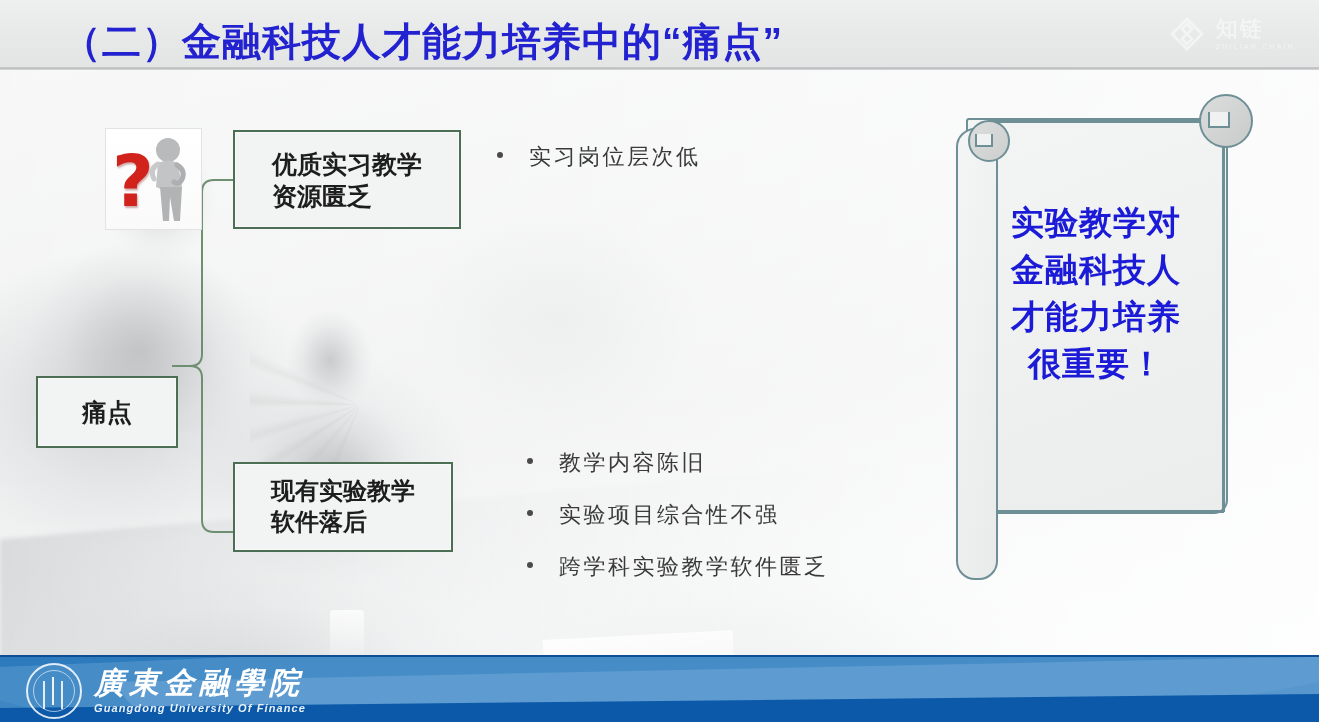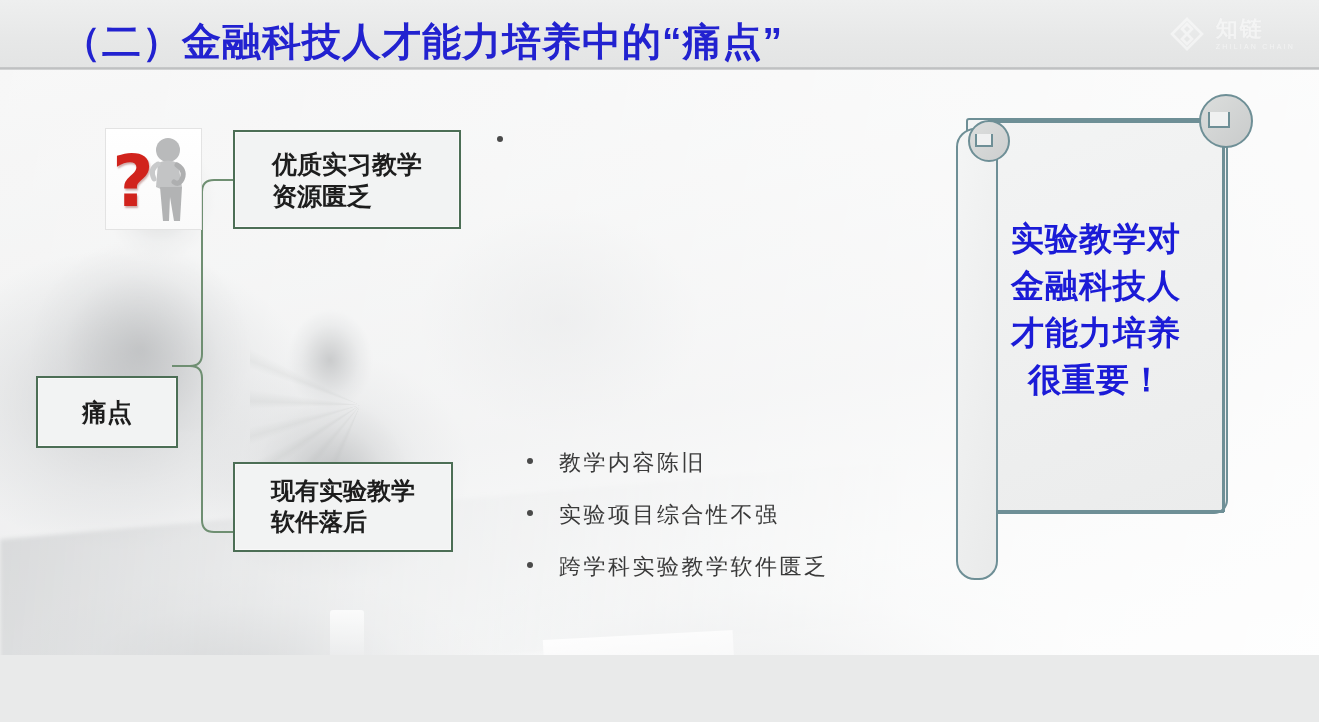--- a/index.html
+++ b/index.html
@@ -176,21 +176,21 @@
     content:"";position:absolute;left:5px;top:12px;width:14px;height:11px;
     border:2.5px solid #6e8f96;border-top:none;background:#f0f1f1;
   }
   #scroll .topbar{
     position:absolute;left:40px;top:28px;width:230px;height:2.5px;background:#6e8f96;
   }
   #scroll .botbar{
     position:absolute;left:40px;top:418px;width:236px;height:2.5px;background:#6e8f96;
   }
   #scroll .text{
-    position:absolute;left:28px;top:124px;width:240px;
+    position:absolute;left:28px;top:108px;width:240px;
     text-align:center;color:#1b1bd7;font-weight:bold;
     font-size:33px;line-height:1.42;letter-spacing:1px;white-space:pre-line;
   }
 
   
   #footer{
     position:absolute;left:0;bottom:0;width:1319px;height:67px;
     background:#0b59a8;overflow:hidden;
   }
   #footer .wave1{
@@ -295,20 +295,21 @@
   </div>
 
   <div class="dbox" id="box-a">
     <span class="lines">优质实习教学
 资源匮乏</span>
   </div>
   <div class="bullets" id="bullets-a">
     <ul>
       <li>
           <span class="dot"></span>
+          <span>实习岗位层次低</span>
         </li>
     </ul>
   </div>
 
   <div class="dbox" id="box-b">
     <span class="lines">现有实验教学
 软件落后</span>
   </div>
   <div class="bullets" id="bullets-b">
     <ul>
@@ -334,14 +335,28 @@
     <div class="botbar"></div>
     <div class="rodL"></div>
     <div class="curlTL"></div>
     <div class="curlTR"></div>
     <div class="text">实验教学对
 金融科技人
 才能力培养
 很重要！</div>
   </div>
 
+  <div id="footer">
+    <div class="wave1"></div>
+    <div class="wave2"></div>
+    <div class="wave3"></div>
+    <div class="wave4"></div>
+    <div class="topline"></div>
+    <div id="uni-logo">
+      <div class="seal"></div>
+      <div class="names">
+        <span class="cn">廣東金融學院</span>
+        <span class="en">Guangdong University Of Finance</span>
+      </div>
+    </div>
+  </div>
 
 </div>
 
 </body></html>

